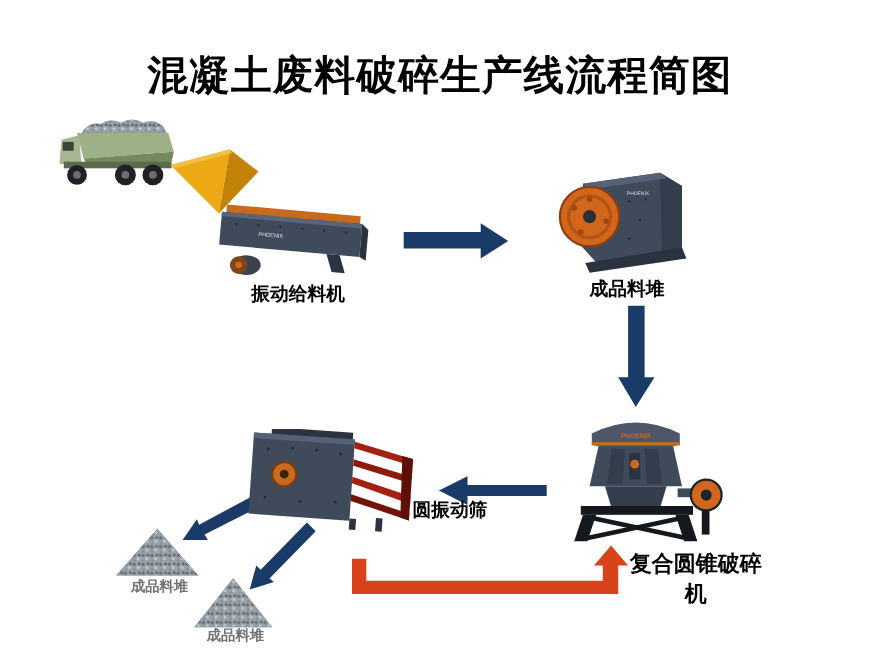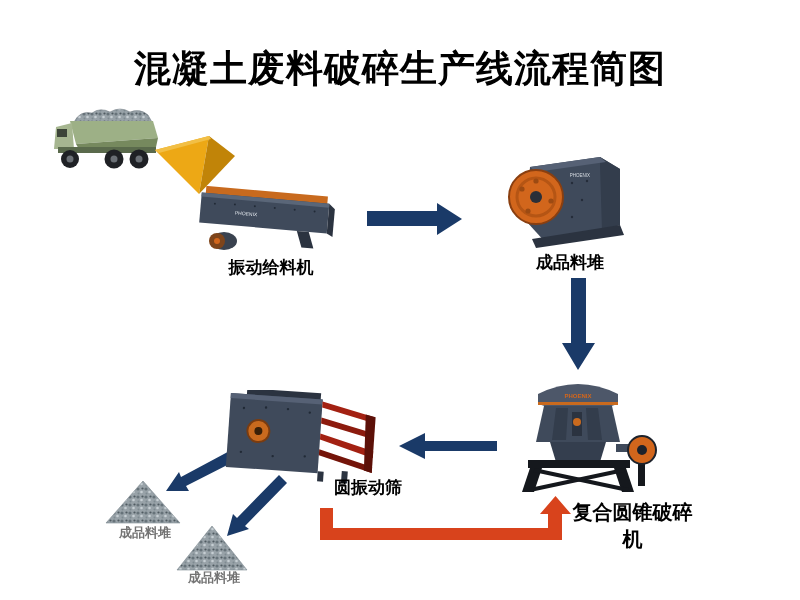--- a/index.html
+++ b/index.html
@@ -167,21 +167,21 @@
         <polygon points="96,10 148,22 148,28 96,16" fill="#a32112"></polygon>
         <polygon points="96,26 148,38 148,44 96,32" fill="#8c1b0e"></polygon>
         <polygon points="96,42 150,56 150,63 96,48" fill="#a32112"></polygon>
         <polygon points="96,58 150,72 150,78 96,64" fill="#741409"></polygon>
         <polygon points="140,20 150,22 150,78 142,76" fill="#5c1008"></polygon>
         <rect x="120" y="78" width="6" height="12" fill="#2b3340"></rect>
         <rect x="96" y="80" width="6" height="10" fill="#2b3340"></rect>
       </g>
     </svg>
   </div>
-  <div class="mlabel" style="left:293px;top:476px;width:150px;">圆振动筛</div>
+  <div class="mlabel" style="left:293px;top:452px;width:150px;text-align:right;">圆振动筛</div>
 
   <div class="node" style="left:104px;top:479px;">
     <svg width="78" height="46" viewBox="0 0 78 46">
       <polygon points="39,2 2,44 76,44" fill="url(#gravel)" stroke="#7e8a91" stroke-width="0.6"></polygon>
     </svg>
   </div>
   <div class="plabel" style="left:95px;top:524px;width:100px;">成品料堆</div>
 
   <div class="node" style="left:175px;top:524px;">
     <svg width="74" height="48" viewBox="0 0 74 48">

